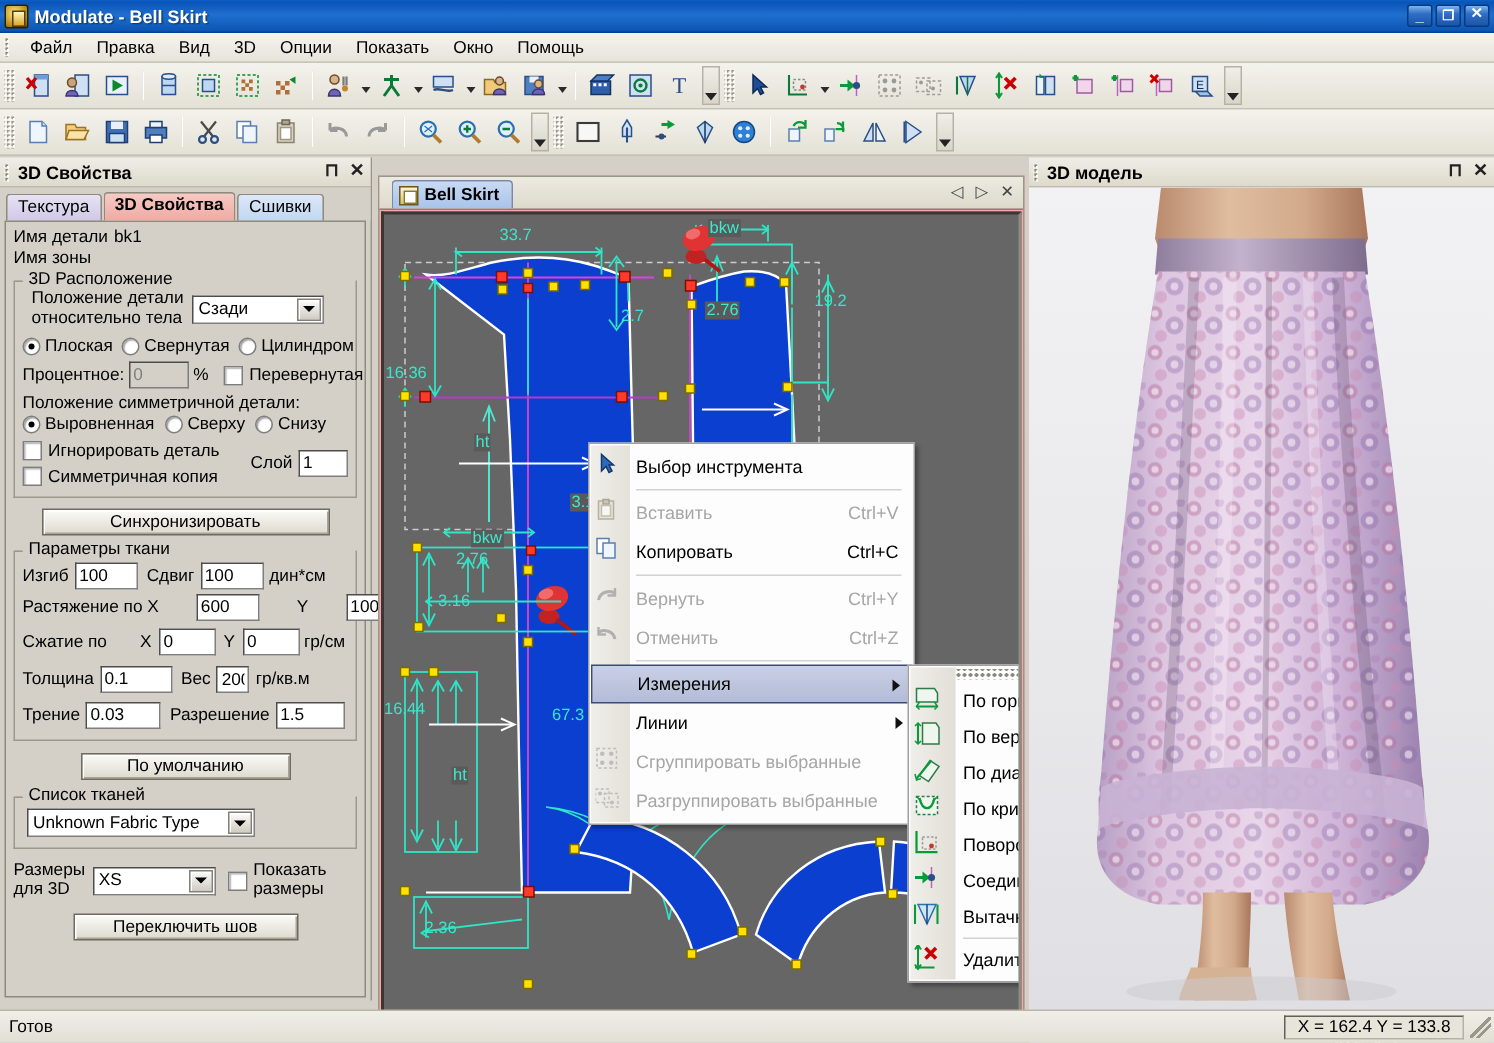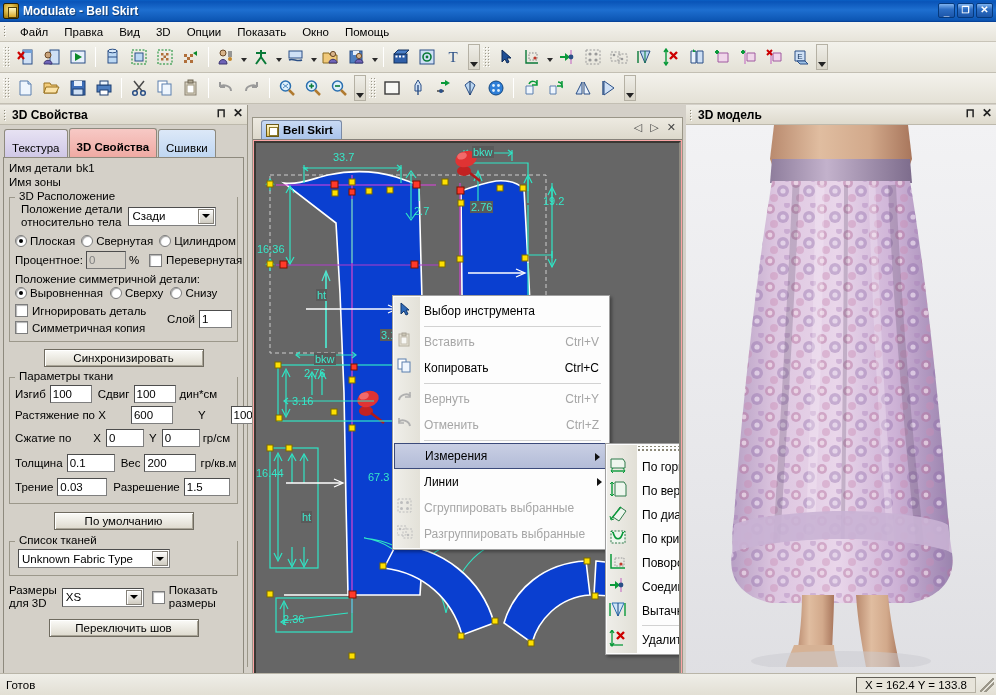--- a/index.html
+++ b/index.html
@@ -95,21 +95,21 @@
   .panel-cap::before{
     content:""; position:absolute;left:3px;top:4px;width:3px;height:12px;
     background-image: radial-gradient(#fff 45%, transparent 46%), radial-gradient(#8b8878 45%, transparent 46%);
     background-size:3px 3px; background-position:1px 1px,0 0;
   }
   .cap-btns{position:absolute;right:4px;top:2px;display:flex;gap:7px;align-items:center;}
   .cap-btns span{font-size:12px;line-height:1;color:#222;font-weight:bold;cursor:default;}
 
   .tabrow{ display:flex; padding:3px 2px 0 4px; gap:1px; background:#d4d0c8;}
   .tab{
-    padding:12px 7px 3px; font-size:11.5px; border:1px solid #8e8a7e;
+    padding:2px 7px 3px; font-size:11.5px; border:1px solid #8e8a7e;
     border-bottom:none; border-radius:3px 3px 0 0; cursor:default; position:relative; top:1px;
   }
   .tab.t-tex{ background:linear-gradient(#e7e2f3,#cfc7e6); }
   .tab.t-act{ background:linear-gradient(#f7c9c5,#efaaa3); font-weight:bold; z-index:2; top:0; padding-bottom:4px;}
   .tab.t-ssh{ background:linear-gradient(#dce8f8,#bfd6f1); }
 
   .lbody{ border:1px solid #8e8a7e; margin:0 3px; height:518px; background:#d4d0c8; padding:4px 5px; position:relative;}
   .row{ display:flex; align-items:center; margin-bottom:2px; }
   .lab{ color:#000; font-size:11.5px; white-space:nowrap; }
   .grp{ border:1px solid #9c988b; border-top:none; margin-top:7px; padding:3px 5px 5px; position:relative; }
@@ -757,21 +757,21 @@
             </div>
           </div>
           <div style="display:flex;align-items:center;margin-top:6px;">
             <span class="lab">Слой</span>
             <input class="f" style="width: 33px; margin-left: 4px;" value="1">
           </div>
         </div>
       </div>
 
       <div style="display:flex;justify-content:center;margin-top:7px;">
-        <div class="btn" style="width:160px;">Синхронизировать</div>
+        <div class="btn" style="width:192px;">Синхронизировать</div>
       </div>
 
       <div class="grp" style="margin-top:10px;padding-top:6px;">
         <div class="grp-t">Параметры ткани</div>
 
         <div class="row" style="margin-top:2px;">
           <span class="lab">Изгиб</span>
           <input class="f" style="width: 42px; margin: 0px 6px 0px 4px;" value="100">
           <span class="lab">Сдвиг</span>
           <input class="f" style="width: 42px; margin: 0px 4px;" value="100">
@@ -791,21 +791,21 @@
           <input class="f" style="width: 38px; margin: 0px 5px;" value="0">
           <span class="lab">Y</span>
           <input class="f" style="width: 38px; margin-left: 5px;" value="0">
           <span class="lab" style="margin-left:3px;">гр/см</span>
         </div>
 
         <div class="row" style="margin-top:7px;">
           <span class="lab">Толщина</span>
           <input class="f" style="width: 48px; margin: 0px 6px 0px 4px;" value="0.1">
           <span class="lab">Вес</span>
-          <input class="f" style="width: 52px; margin: 0px 4px;" value="200">
+          <input class="f" style="width: 22px; margin: 0px 4px;" value="200">
           <span class="lab">гр/кв.м</span>
         </div>
 
         <div class="row" style="margin-top:6px;">
           <span class="lab">Трение</span>
           <input class="f" style="width: 50px; margin: 0px 6px 0px 4px;" value="0.03">
           <span class="lab">Разрешение</span>
           <input class="f" style="width: 46px; margin-left: 4px;" value="1.5">
         </div>
       </div>

